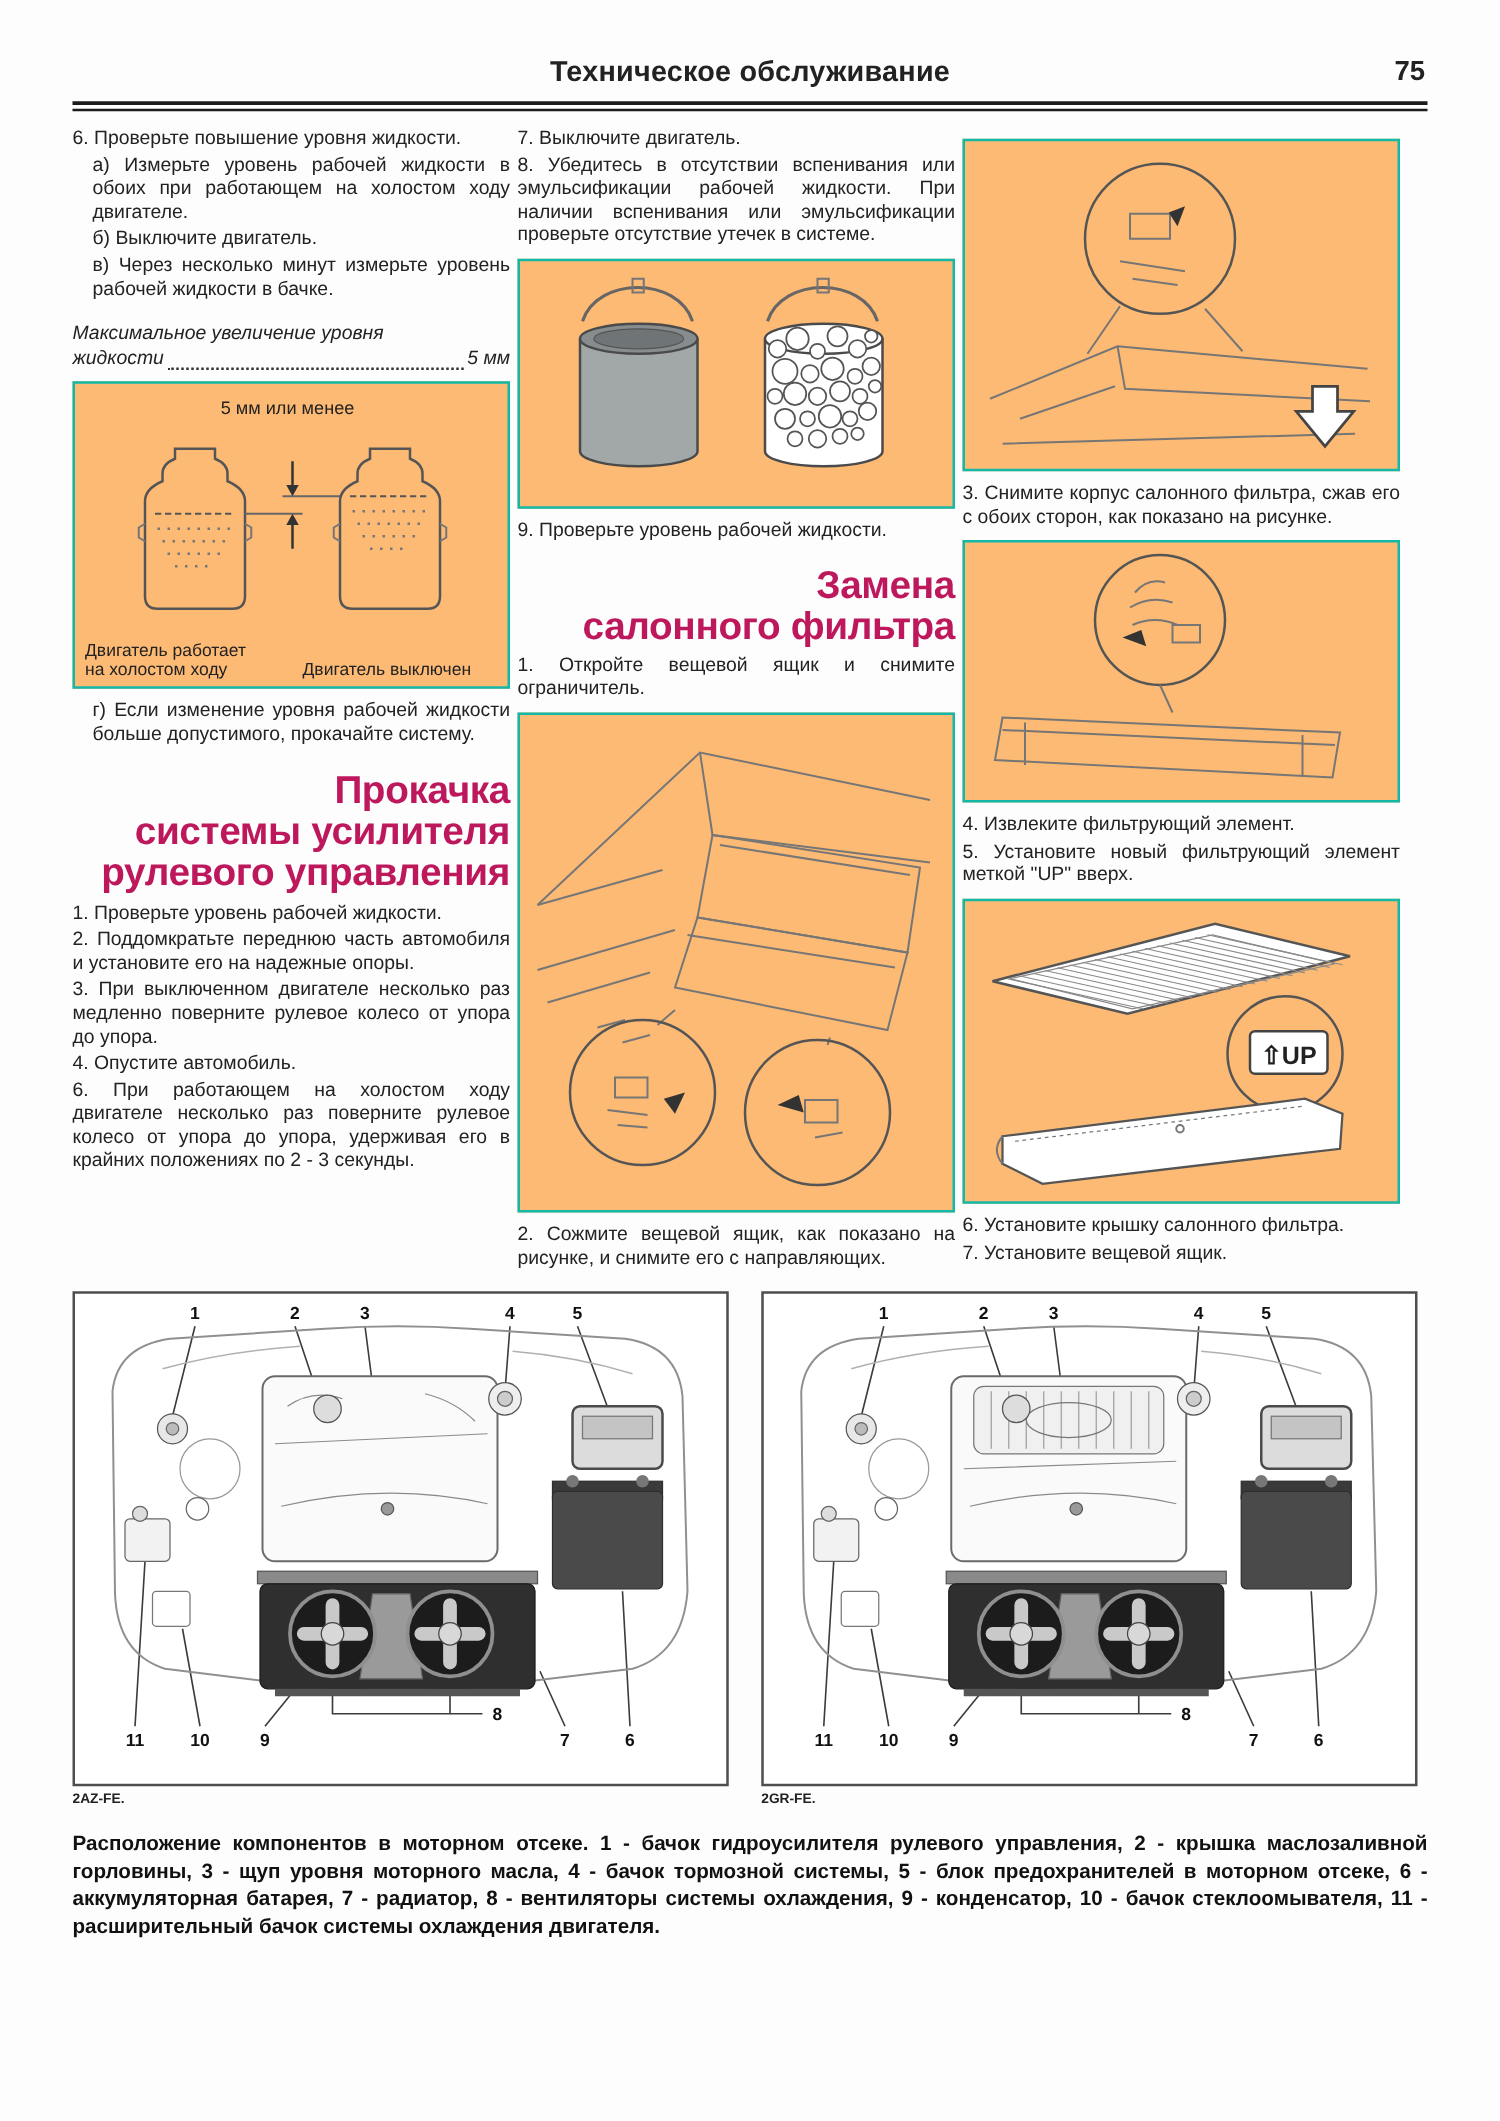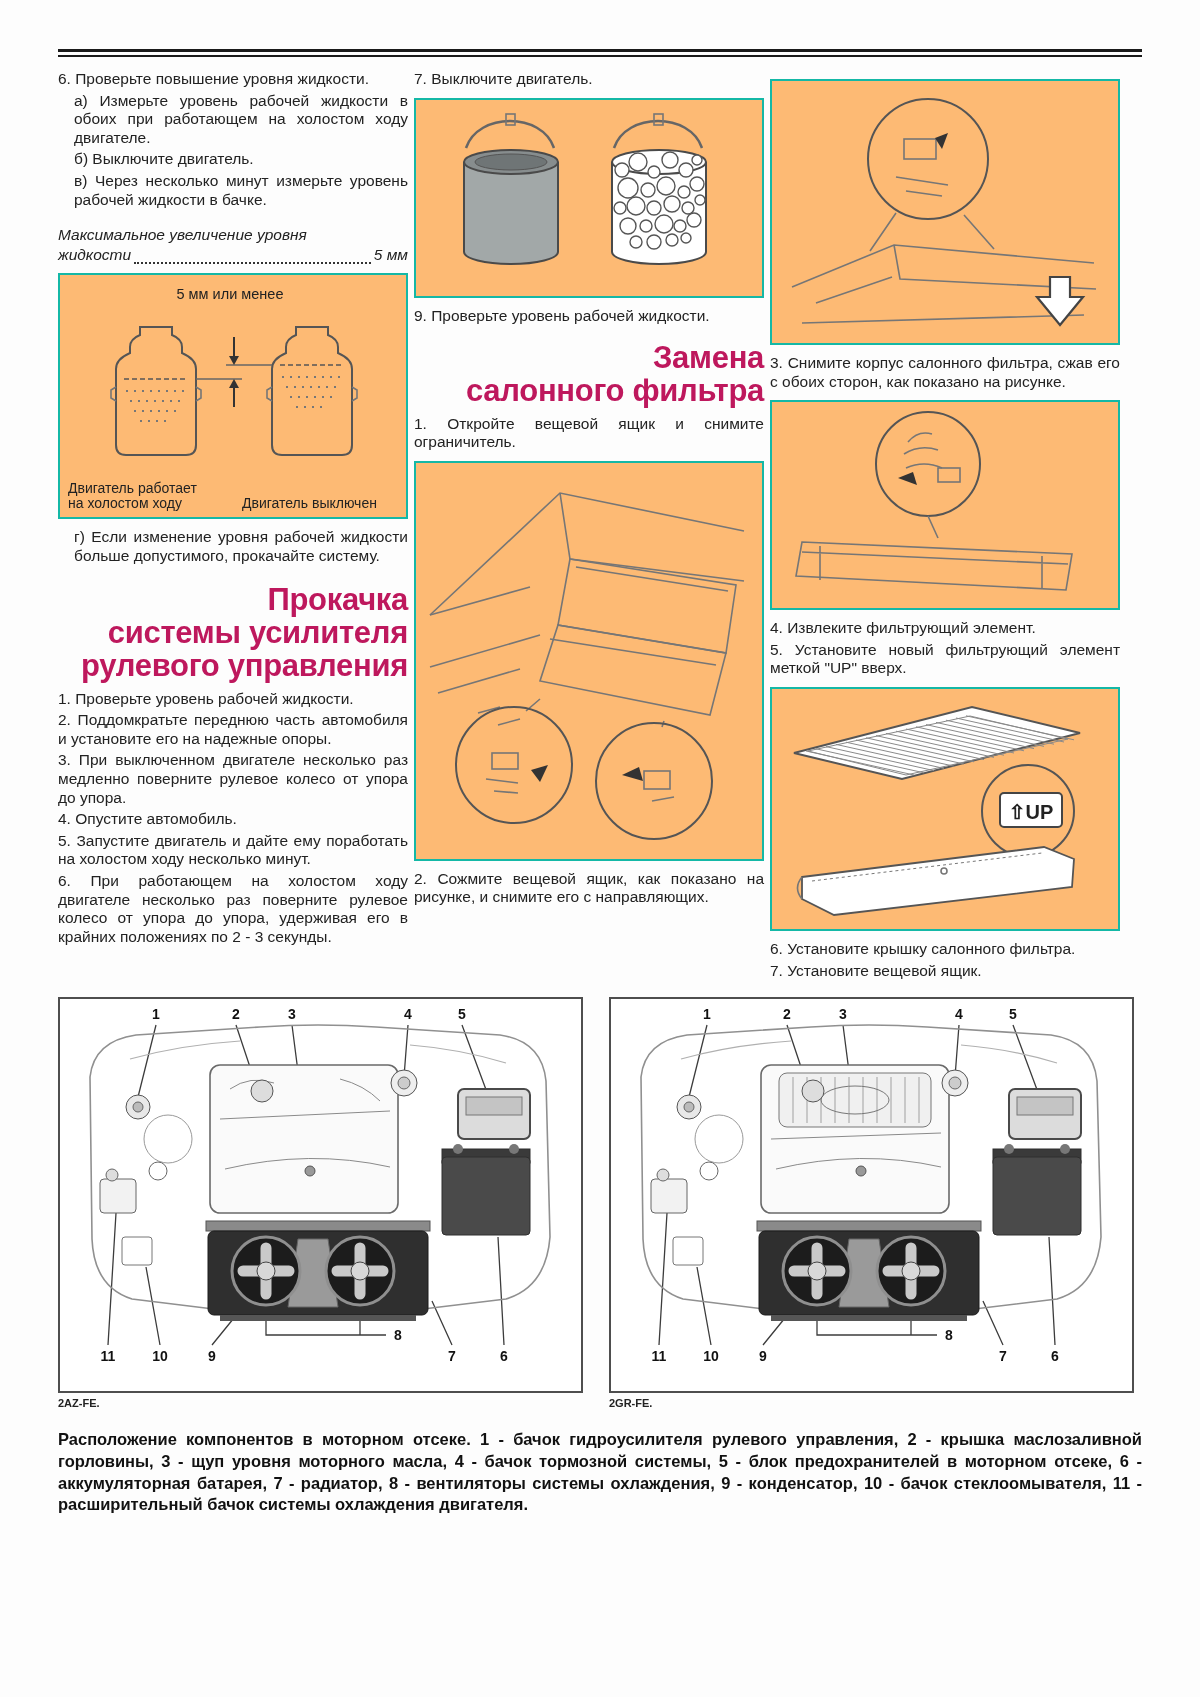--- a/index.html
+++ b/index.html
@@ -36,20 +36,24 @@
   .co{font-size:14px;font-weight:bold;fill:#111;text-anchor:middle;font-family:"Liberation Sans",sans-serif;}
   .ld{stroke:#3c3c3c;stroke-width:1.3;fill:none;}
   .caption{margin-top:20px;font-size:16.5px;font-weight:bold;line-height:1.32;text-align:justify;color:#111;}
   .svgtxt{font-family:"Liberation Sans",sans-serif;fill:#222;}
 </style>
 </head>
 <body>
 
 <div class="page">
 
+  <div class="hdr">
+    <div class="hdr-title">Техническое обслуживание</div>
+    <div class="hdr-num">75</div>
+  </div>
   <div class="rule"></div>
 
   <div class="cols">
 
     <div class="col">
       <p class="pt">6. Проверьте повышение уровня жидкости.</p>
       <p class="pt sub">а) Измерьте уровень рабочей жидкости в обоих при работающем на холостом ходу двигателе.</p>
       <p class="pt sub">б) Выключите двигатель.</p>
       <p class="pt sub">в) Через несколько минут измерьте уровень рабочей жидкости в бачке.</p>
       <div class="spec">
@@ -92,26 +96,26 @@
 
       <p class="pt sub">г) Если изменение уровня рабочей жидкости больше допустимого, прокачайте систему.</p>
 
       <h2>Прокачка
 системы усилителя
 рулевого управления</h2>
       <p class="pt">1. Проверьте уровень рабочей жидкости.</p>
       <p class="pt">2. Поддомкратьте переднюю часть автомобиля и установите его на надежные опоры.</p>
       <p class="pt">3. При выключенном двигателе несколько раз медленно поверните рулевое колесо от упора до упора.</p>
       <p class="pt">4. Опустите автомобиль.</p>
-      <p class="pt">5. Запустите двигатель и дайте ему поработать на холостом ходу несколько минут.</p>
       <p class="pt">6. При работающем на холостом ходу двигателе несколько раз поверните рулевое колесо от упора до упора, удерживая его в крайних положениях по 2 - 3 секунды.</p>
     </div>
 
     <div class="col">
       <p class="pt">7. Выключите двигатель.</p>
+      <p class="pt">8. Убедитесь в отсутствии вспенивания или эмульсификации рабочей жидкости. При наличии вспенивания или эмульсификации проверьте отсутствие утечек в системе.</p>
 
       <div class="fig">
         <svg width="346" height="196" viewBox="0 0 346 196">
           <g>
             <path d="M50,48 C62,12 126,12 138,48" stroke="#666" stroke-width="2.5" fill="none"></path>
             <rect x="90" y="14" width="9" height="11" class="lineart"></rect>
             <path d="M48,62 L48,152 A47,12 0 0 0 142,152 L142,62" fill="#a2a8a8" stroke="#4a4a4a" stroke-width="2"></path>
             <ellipse cx="95" cy="62" rx="47" ry="12" fill="#878d8e" stroke="#4a4a4a" stroke-width="2"></ellipse>
             <ellipse cx="95" cy="62" rx="36" ry="8" fill="#6f7576" stroke="#555"></ellipse>
           </g>

